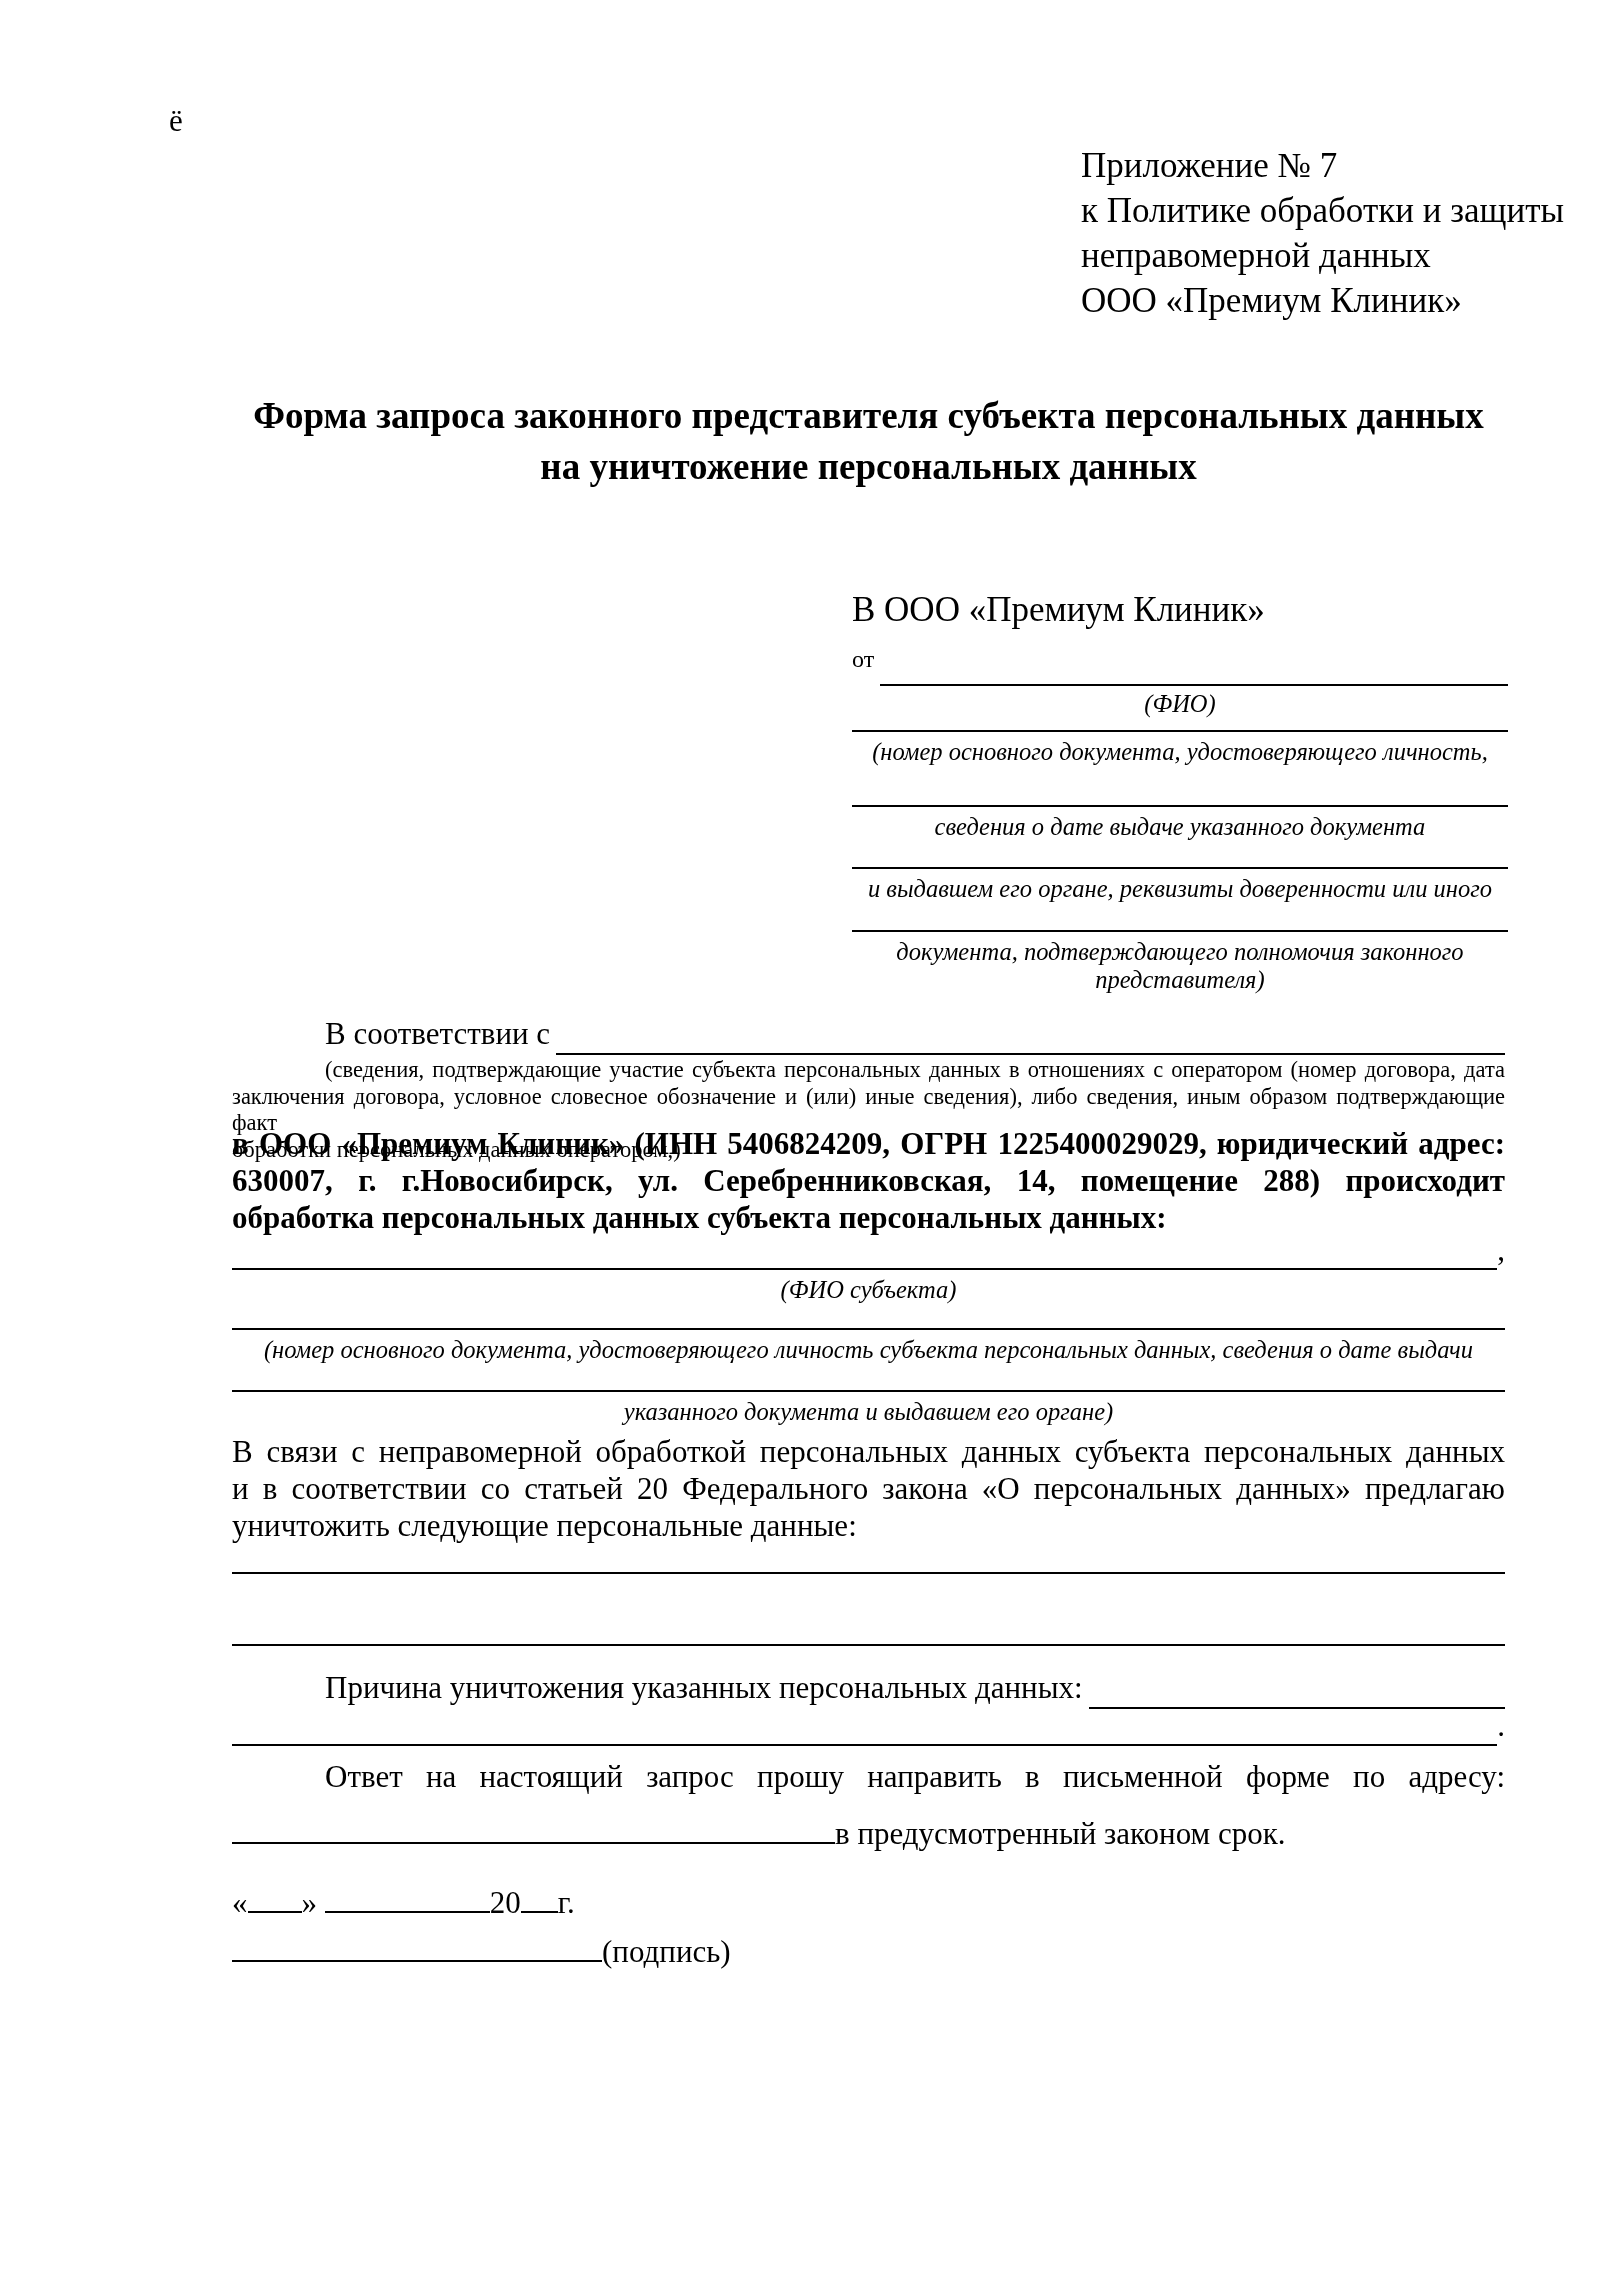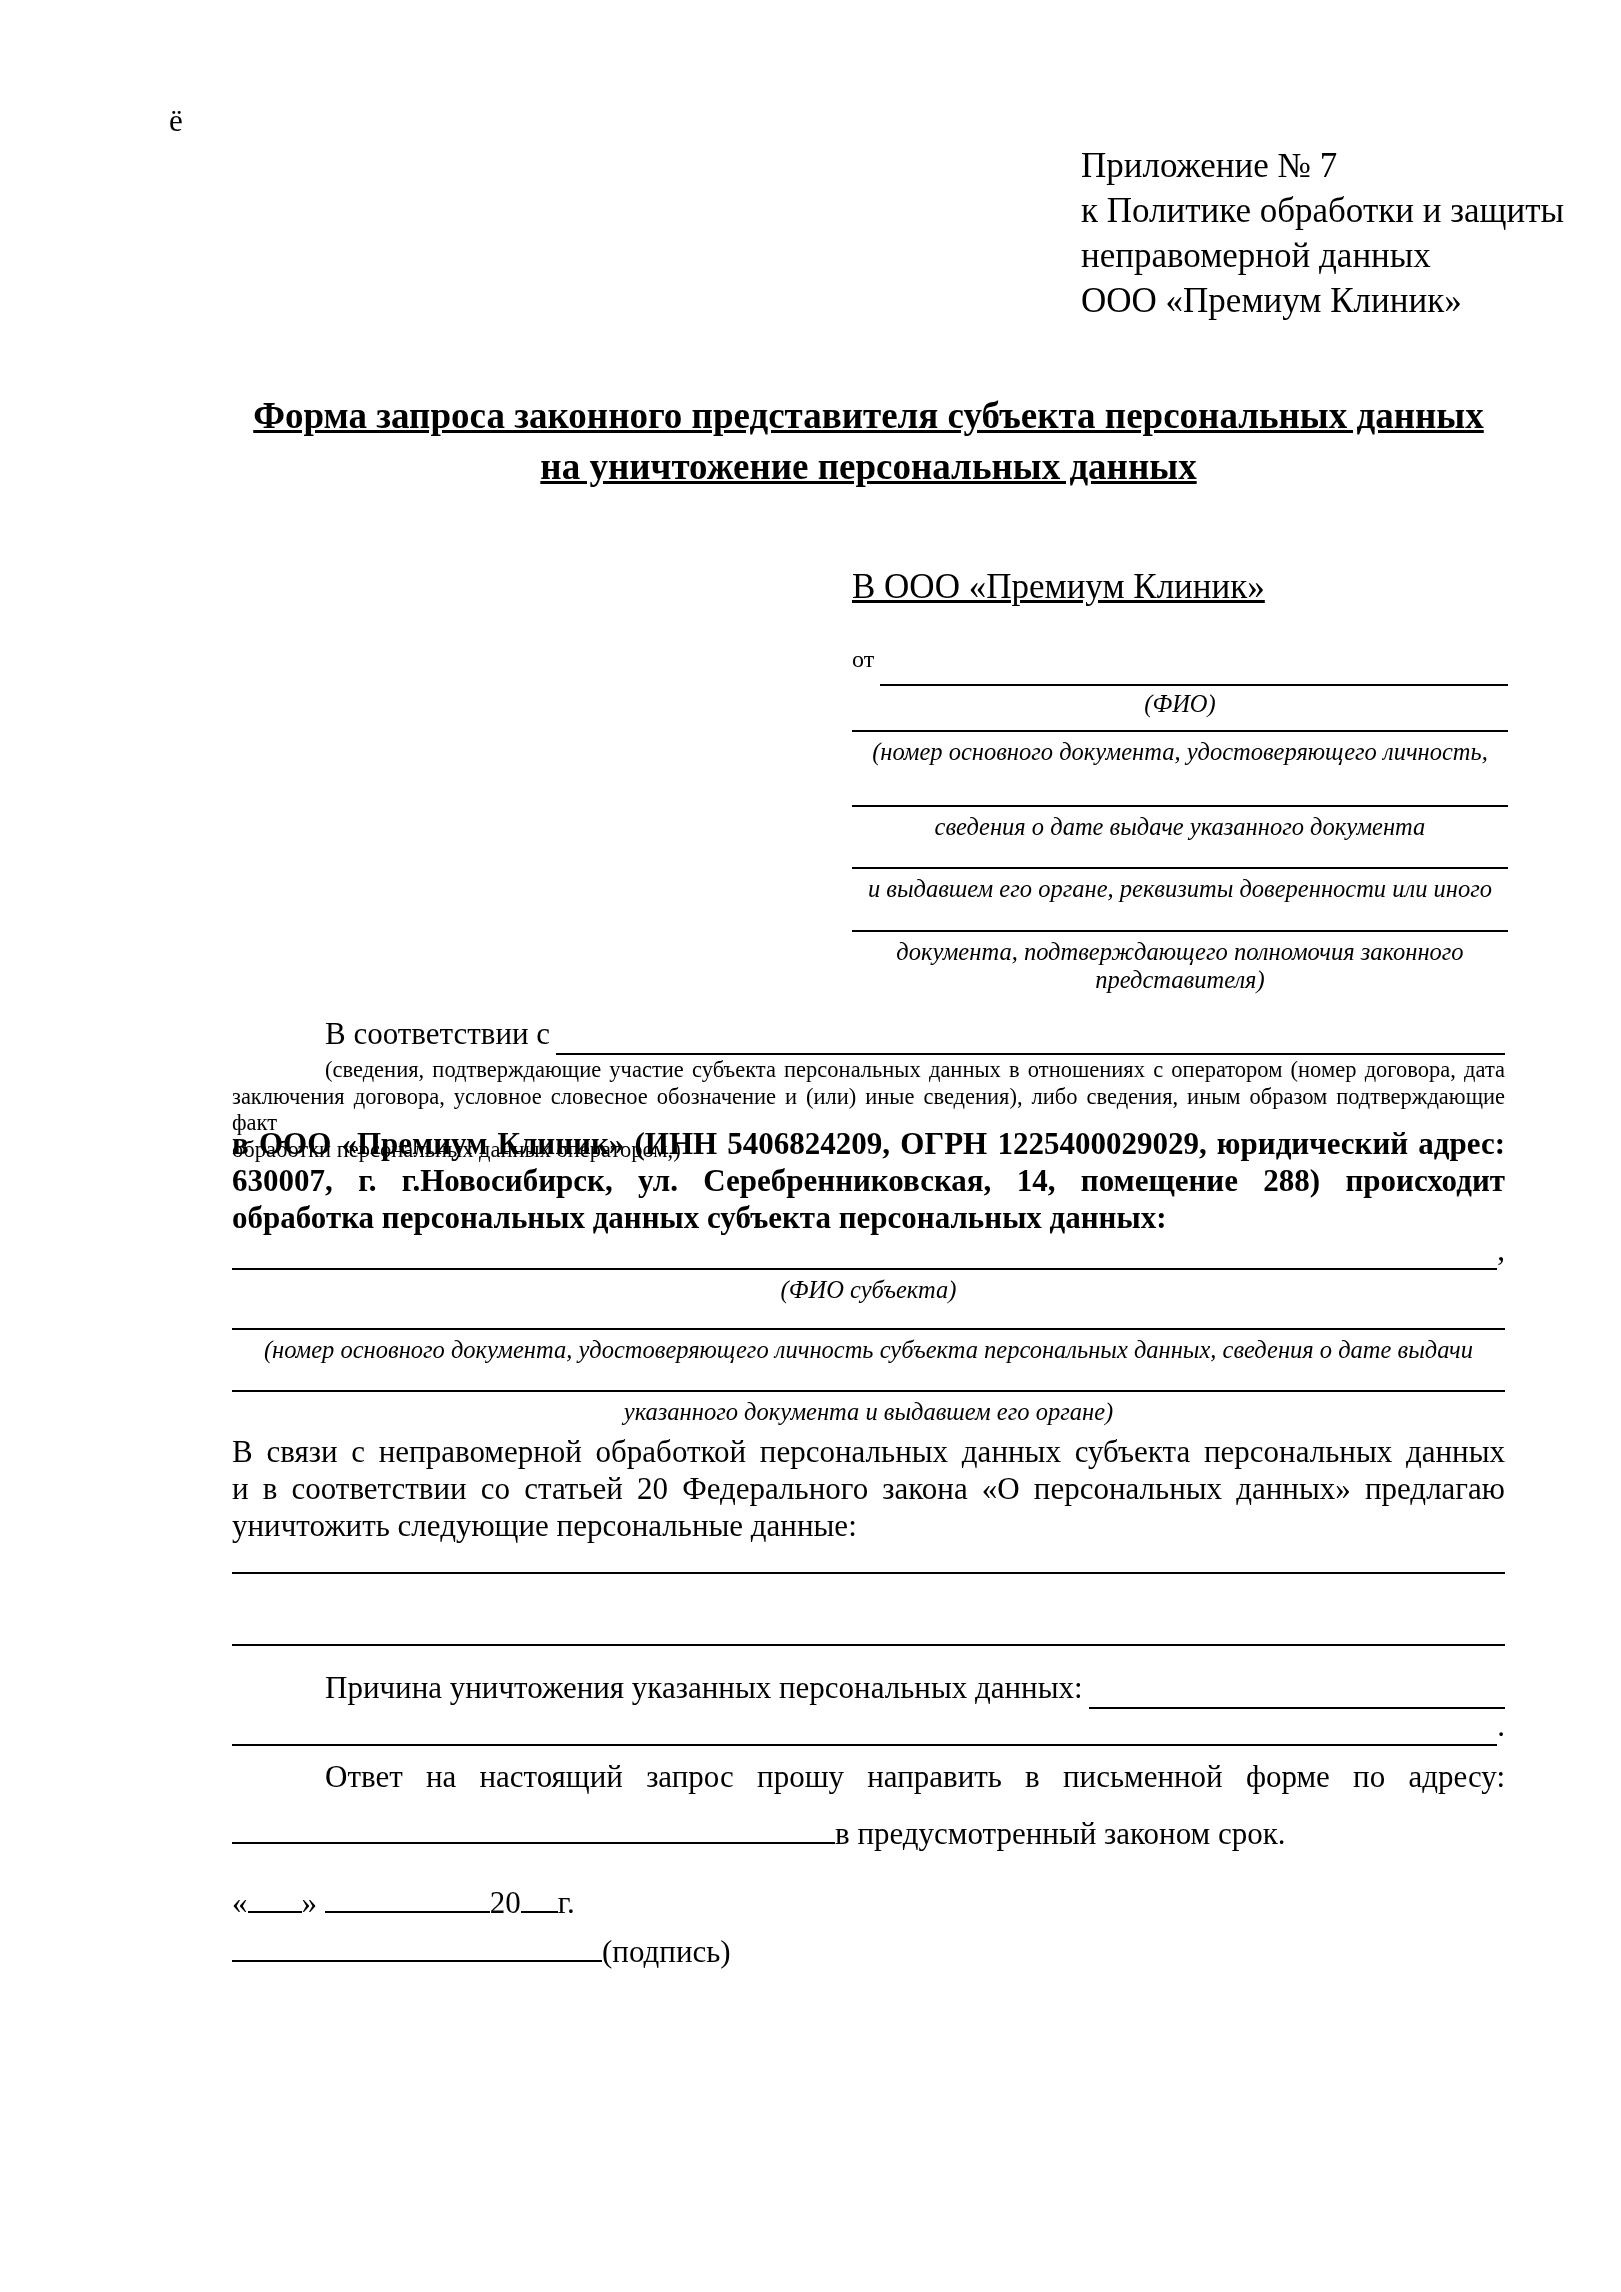--- a/index.html
+++ b/index.html
@@ -18,42 +18,42 @@
   .body-text{font-size:31px;line-height:37px;}
   .small-text{font-size:22.5px;line-height:26.5px;}
   .cap-text{font-size:24.5px;line-height:28px;}
   .center{text-align:center;font-style:italic;}
   .jline{text-align:justify;text-align-last:justify;}
   .rule{border-bottom:2.9px solid #000;height:0;}
   .fillrow{display:flex;align-items:stretch;}
   .fill{flex:1 1 auto;border-bottom:2.9px solid #000;margin-left:5.9px;}
   .u{display:inline-block;border-bottom:2.9px solid #000;height:0.95em;vertical-align:baseline;}
   .nowrap{white-space:nowrap;}
-  .title{font-weight:bold;font-size:37px;line-height:51px;text-align:center;text-decoration:underline;}
+  .title{font-weight:bold;font-size:37px;line-height:51px;text-align:center;}
 </style>
 </head>
 <body>
 
 <div class="page">
 
   <div class="abs body-text" style="left:169px;top:102px;">ё</div>
 
   <div class="abs" style="left:1081px;top:143px;font-size:35px;line-height:45px;">
     <div class="nowrap">Приложение № 7</div>
     <div class="nowrap">к Политике обработки и защиты</div>
     <div class="nowrap">неправомерной данных</div>
     <div class="nowrap">ООО «Премиум Клиник»</div>
   </div>
 
   <div class="abs content-w" style="top:390px;">
     <div class="title">Форма запроса законного представителя субъекта персональных данных</div>
     <div class="title">на уничтожение персональных данных</div>
   </div>
 
-  <div class="abs right-block" style="top:563px;font-size:35px;line-height:47px;text-decoration:underline;">В ООО «Премиум Клиник»</div>
+  <div class="abs right-block" style="top:586px;font-size:35px;line-height:47px;">В ООО «Премиум Клиник»</div>
 
   <div class="abs right-block fillrow" style="top:633px;height:53px;font-size:24px;line-height:53px;">
     <span>от</span>
     <span class="fill"></span>
   </div>
   <div class="abs right-block center cap-text" style="top:690px;">(ФИО)</div>
 
   <div class="abs right-block rule" style="top:730px;"></div>
   <div class="abs right-block center cap-text" style="top:738px;">(номер основного документа, удостоверяющего личность,</div>
 

